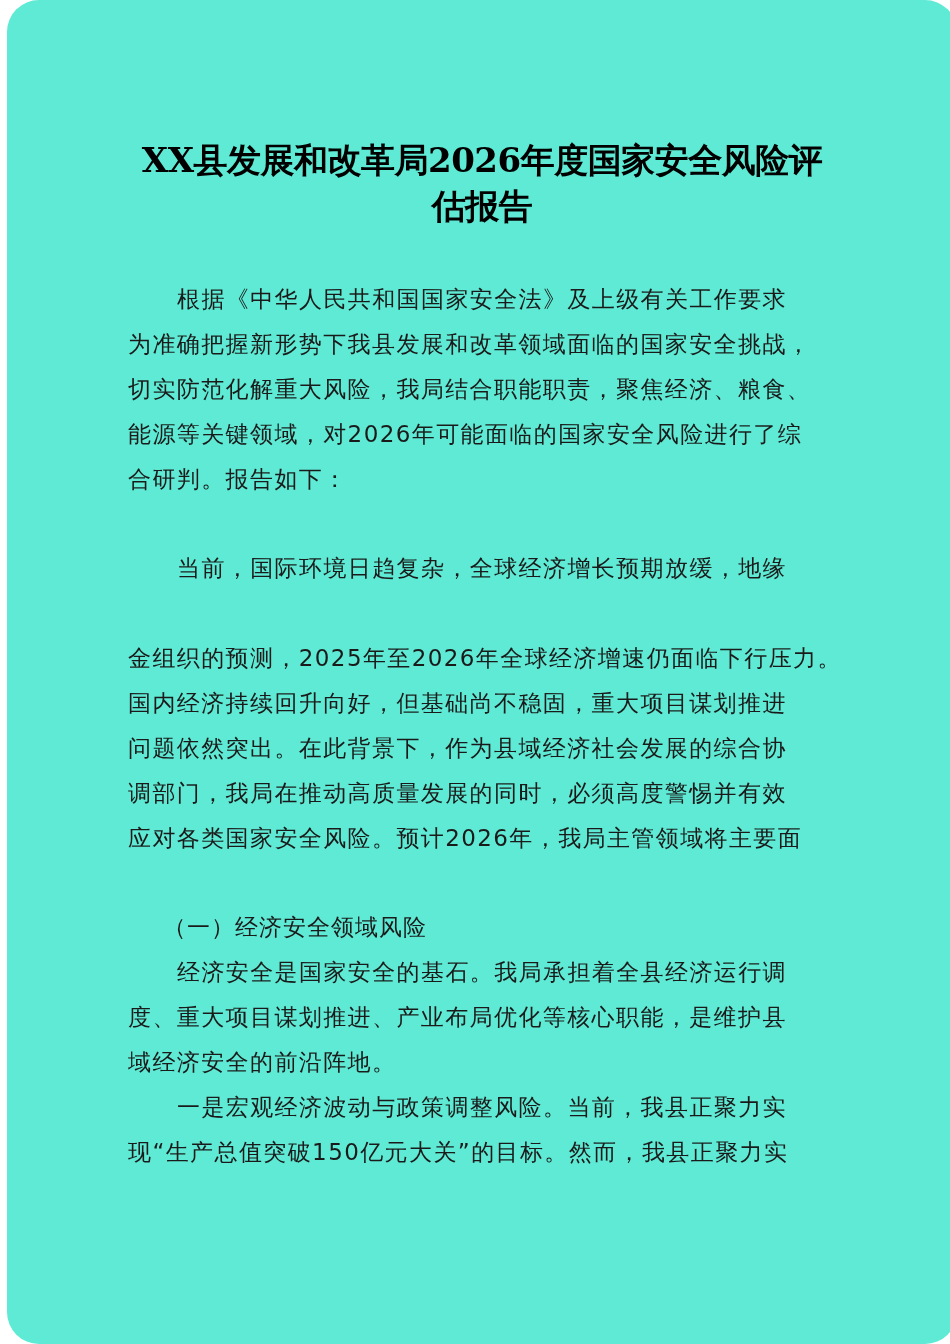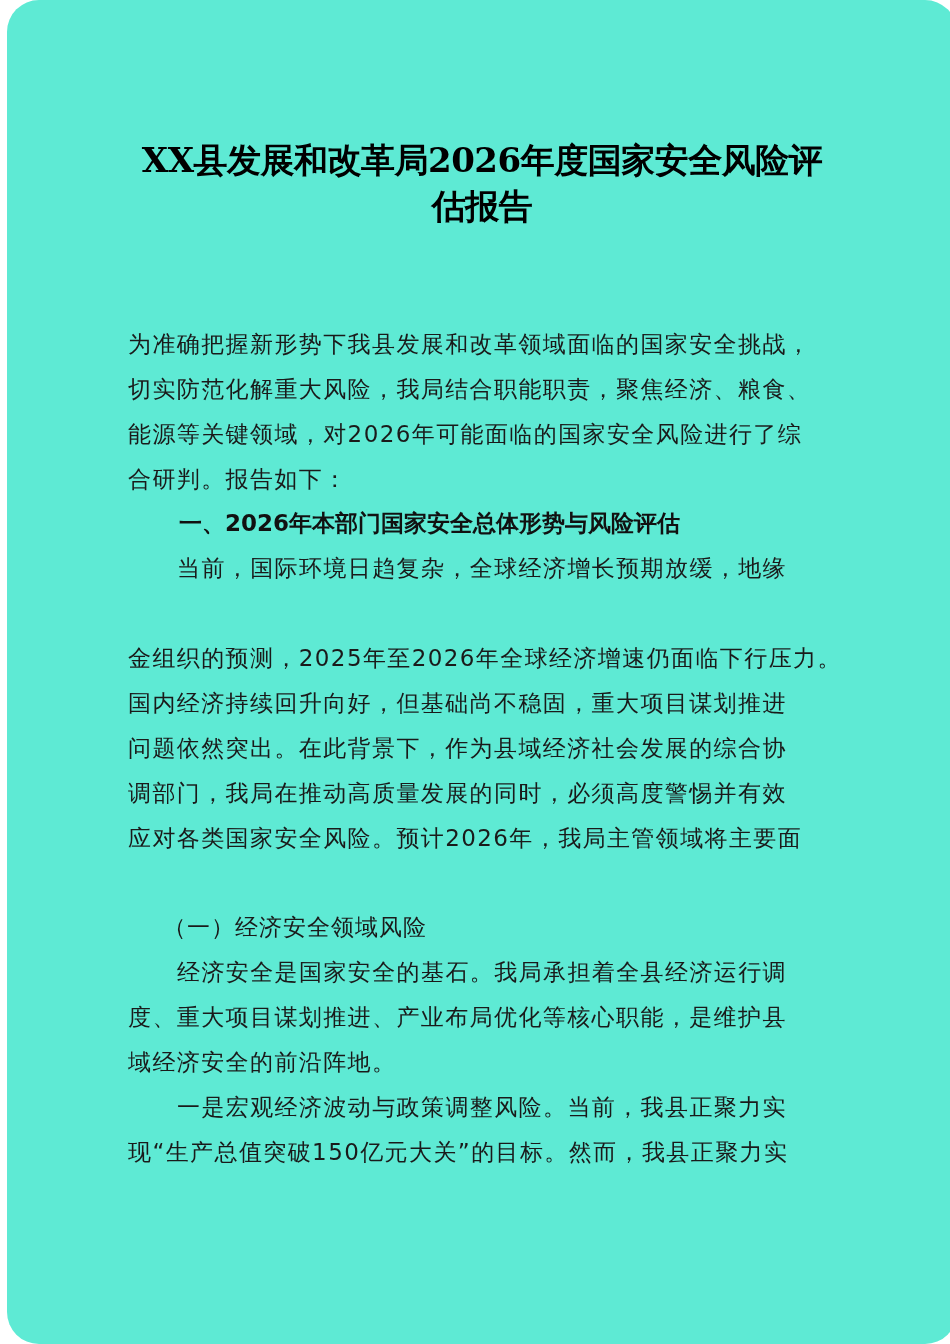--- a/index.html
+++ b/index.html
@@ -60,26 +60,26 @@
     .line.leadbold .bold { font-weight: normal; }
   </style>
 </head>
 <body>
 
 <div class="page">
 
   <div class="title l1">XX县发展和改革局2026年度国家安全风险评</div>
   <div class="title l2">估报告</div>
 
+  <div class="line indent" style="top:284px">根据《中华人民共和国国家安全法》及上级有关工作要求</div>
   <div class="line" style="top:329px">为准确把握新形势下我县发展和改革领域面临的国家安全挑战，</div>
   <div class="line" style="top:374px">切实防范化解重大风险，我局结合职能职责，聚焦经济、粮食、</div>
   <div class="line" style="top:419px">能源等关键领域，对2026年可能面临的国家安全风险进行了综</div>
   <div class="line" style="top:464px">合研判。报告如下：</div>
 
-  <div class="line indent2 heading" style="top:508px">一、2026年本部门国家安全总体形势与风险评估</div>
 
   <div class="line indent" style="top:553px">当前，国际环境日趋复杂，全球经济增长预期放缓，地缘</div>
   <div class="line" style="top:643px">金组织的预测，2025年至2026年全球经济增速仍面临下行压力。</div>
   <div class="line" style="top:688px">国内经济持续回升向好，但基础尚不稳固，重大项目谋划推进</div>
   <div class="line" style="top:733px">问题依然突出。在此背景下，作为县域经济社会发展的综合协</div>
   <div class="line" style="top:778px">调部门，我局在推动高质量发展的同时，必须高度警惕并有效</div>
   <div class="line" style="top:823px">应对各类国家安全风险。预计2026年，我局主管领域将主要面</div>
 
   <div class="line subheading" style="top:912px">（一）经济安全领域风险</div>
 

